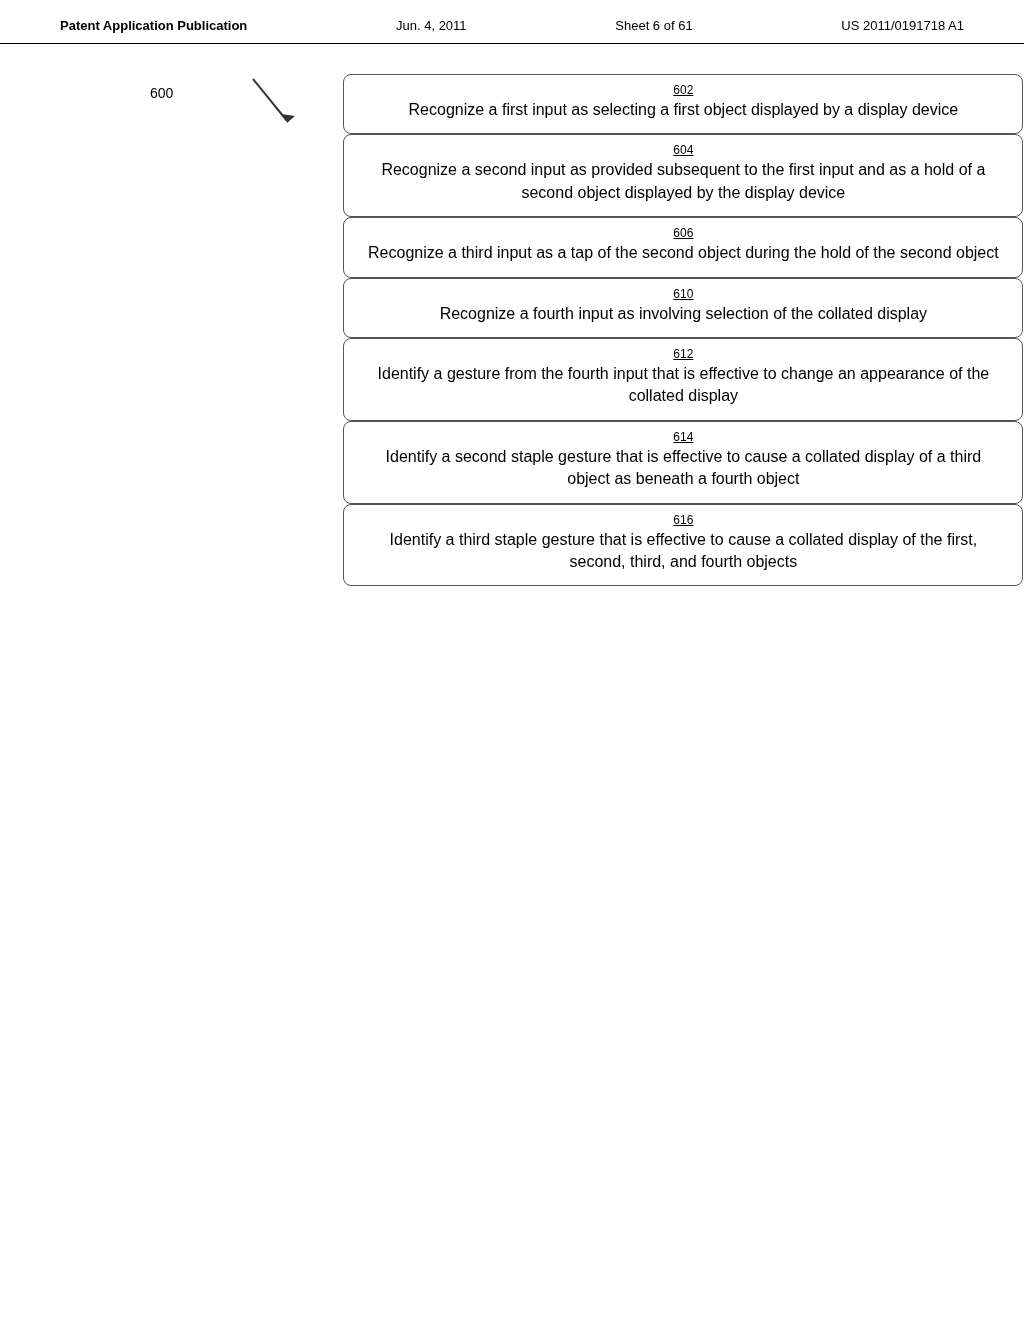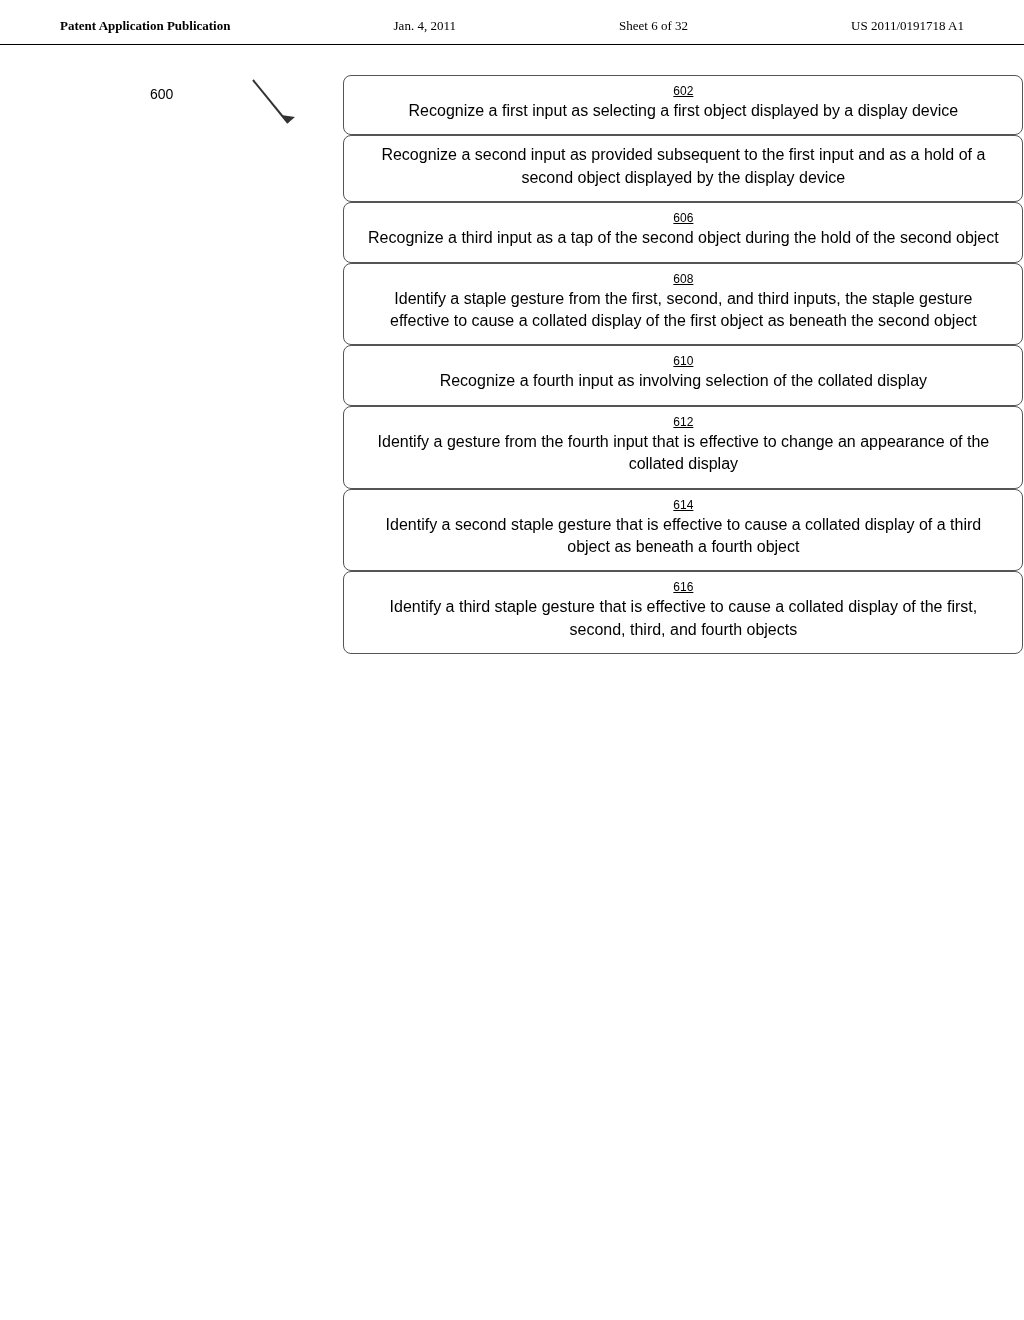--- a/index.html
+++ b/index.html
@@ -11,21 +11,20 @@
       position: relative;
     }
 
     .header {
       display: flex;
       justify-content: space-between;
       align-items: center;
       padding: 18px 60px 10px 60px;
       border-bottom: 1px solid #000;
       font-size: 13px;
-      font-family: Liberation Serif, serif;
     }
     .header-left { font-weight: bold; }
     .header-center { }
     .header-right { }
 
     .main-content {
       padding: 30px 80px 20px 80px;
       display: flex;
       align-items: center;
     }
@@ -89,22 +88,22 @@
       text-align: center;
     }
 
     
   </style>
 </head>
 <body>
 
 <div class="header">
   <span class="header-left">Patent Application Publication</span>
-  <span class="header-center">Jan. 4, 2011</span>
-  <span class="header-center">Sheet 6 of 32</span>
+  <span class="header-center">Jun. 4, 2011</span>
+  <span class="header-center">Sheet 6 of 61</span>
   <span class="header-right">US 2011/0191718 A1</span>
 </div>
 
 <div class="main-content">
 
   <div style="align-self: flex-start; margin-left: 70px; margin-bottom: 0px; margin-top: 10px;">
     <span style="font-size:14px;">600</span>
   </div>
 
   <div style="align-self: flex-start; margin-left: 70px; margin-bottom: -2px;">
@@ -120,42 +119,39 @@
       <span class="box-number">602</span>
       <span class="box-text">Recognize a first input as selecting a first object displayed by a display device</span>
     </div>
 
     <div class="arrow-down">
       <div class="arrow-line"></div>
       <div class="arrow-head"></div>
     </div>
 
     <div class="flow-box">
+      <span class="box-number">604</span>
       <span class="box-text">Recognize a second input as provided subsequent to the first input and as a hold of a second object displayed by the display device</span>
     </div>
 
     <div class="arrow-down">
       <div class="arrow-line"></div>
       <div class="arrow-head"></div>
     </div>
 
     <div class="flow-box">
       <span class="box-number">606</span>
       <span class="box-text">Recognize a third input as a tap of the second object during the hold of the second object</span>
     </div>
 
     <div class="arrow-down">
       <div class="arrow-line"></div>
       <div class="arrow-head"></div>
     </div>
 
-    <div class="flow-box">
-      <span class="box-number">608</span>
-      <span class="box-text">Identify a staple gesture from the first, second, and third inputs, the staple gesture effective to cause a collated display of the first object as beneath the second object</span>
-    </div>
 
     <div class="arrow-down">
       <div class="arrow-line"></div>
       <div class="arrow-head"></div>
     </div>
 
     <div class="flow-box">
       <span class="box-number">610</span>
       <span class="box-text">Recognize a fourth input as involving selection of the collated display</span>
     </div>

